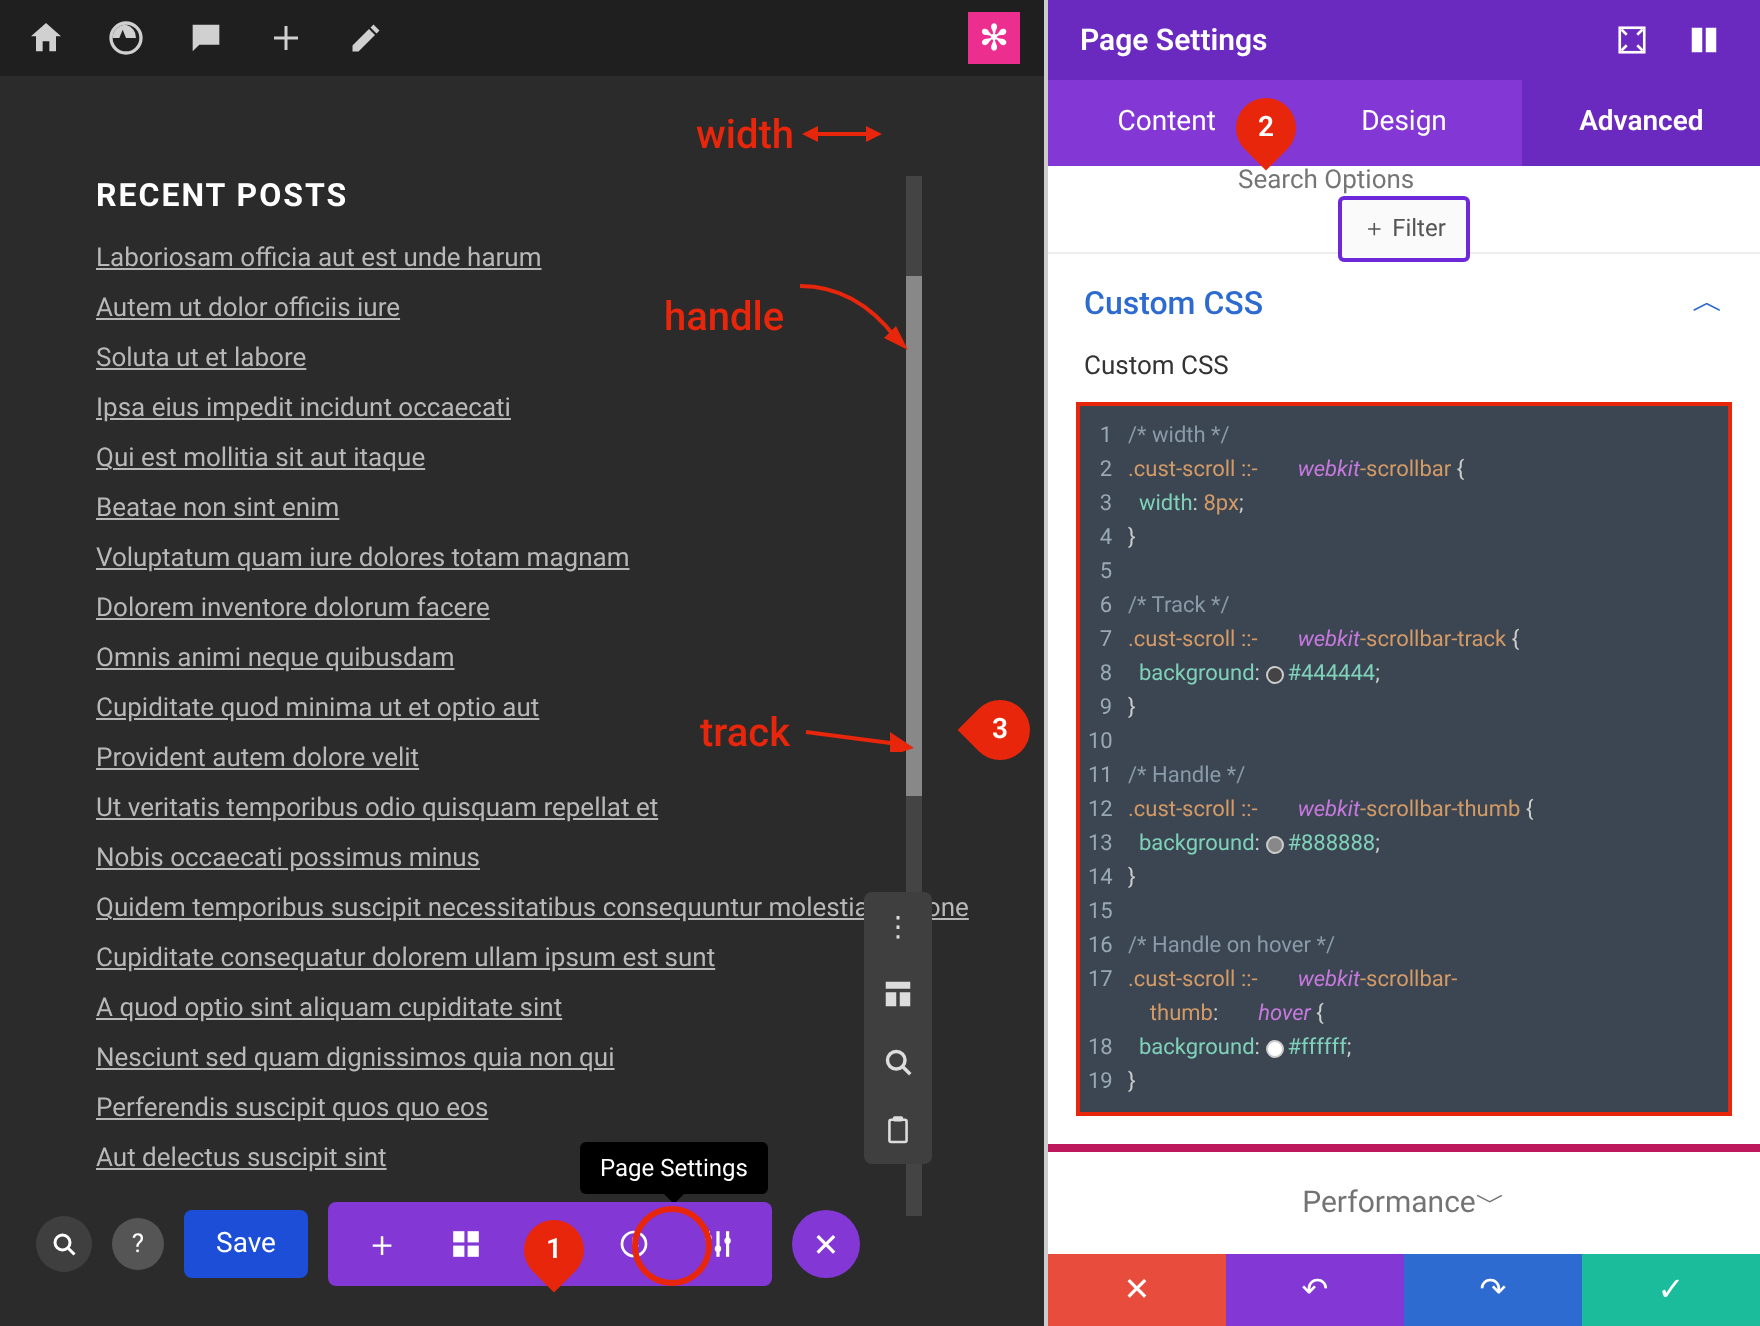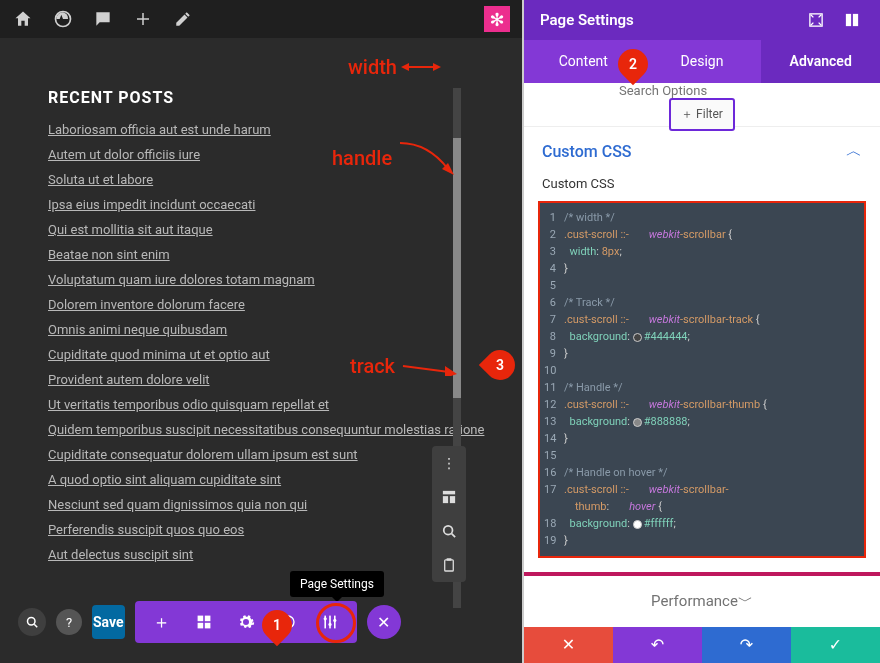--- a/index.html
+++ b/index.html
@@ -33,21 +33,21 @@
 .vtools { position:absolute; right:56px; top:446px; width:34px; background:#3f3f3f; border-radius:4px; display:flex; flex-direction:column; }
 .vtools .vb { height:34px; color:#ddd; display:flex; align-items:center; justify-content:center; font-size:14px; cursor:pointer; }
 
 
 .tip { position:absolute; bottom:66px; left:290px; background:#000; color:#fff; font-size:12px; padding:6px 10px; border-radius:3px; }
 .tip:after { content:''; position:absolute; bottom:-5px; left:50%; margin-left:-5px; border:5px solid transparent; border-top-color:#000; border-bottom:none; }
 
 
 .bottom { position:absolute; bottom:20px; left:18px; right:40px; height:42px; display:flex; align-items:center; gap:10px; }
 .rnd { width:34px; height:34px; border-radius:50%; display:flex; align-items:center; justify-content:center; color:#fff; cursor:pointer; font-size:16px; }
-.save { background:#0369a1; color:#fff; font-size:14px; font-weight:700; height:34px; padding:0 1px; border-radius:4px; display:flex; align-items:center; cursor:pointer; }
+.save { background:#1d4ed8; color:#fff; font-size:14px; font-weight:400; height:34px; padding:0 16px; border-radius:4px; display:flex; align-items:center; cursor:pointer; }
 .purplebar { background:#8338d6; height:42px; border-radius:4px; display:flex; align-items:center; padding:0 6px; gap:0; }
 .purplebar .pb { width:42px; height:42px; color:#fff; display:flex; align-items:center; justify-content:center; cursor:pointer; font-size:18px; }
 .ring { position:absolute; width:40px; height:40px; border:3px solid #e8260b; border-radius:50%; pointer-events:none; }
 
 
 .right { flex:1; height:663px; border-left:2px solid #ccc; display:flex; flex-direction:column; background:#fff; }
 .rhead { background:#6b2abf; color:#fff; height:42px; display:flex; align-items:center; padding:0 16px; font-weight:600; font-size:15px; }
 .rhead .sp { flex:1; }
 .rhead .hi { width:24px; height:24px; margin-left:12px; display:flex; align-items:center; justify-content:center; cursor:pointer; }
 .rtabs { background:#8338d6; display:flex; height:44px; }
@@ -129,20 +129,21 @@
         <a href="#">Soluta ut et labore</a>
         <a href="#">Ipsa eius impedit incidunt occaecati</a>
         <a href="#">Qui est mollitia sit aut itaque</a>
         <a href="#">Beatae non sint enim</a>
         <a href="#">Voluptatum quam iure dolores totam magnam</a>
         <a href="#">Dolorem inventore dolorum facere</a>
         <a href="#">Omnis animi neque quibusdam</a>
         <a href="#">Cupiditate quod minima ut et optio aut</a>
         <a href="#">Provident autem dolore velit</a>
         <a href="#">Ut veritatis temporibus odio quisquam repellat et</a>
+        <a href="#">Nobis occaecati possimus minus</a>
         <a href="#">Quidem temporibus suscipit necessitatibus consequuntur molestias ratione</a>
         <a href="#">Cupiditate consequatur dolorem ullam ipsum est sunt</a>
         <a href="#">A quod optio sint aliquam cupiditate sint</a>
         <a href="#">Nesciunt sed quam dignissimos quia non qui</a>
         <a href="#">Perferendis suscipit quos quo eos</a>
         <a href="#">Aut delectus suscipit sint</a>
       </div>
 
     <div class="sb">
       <div class="sb-track"></div>

